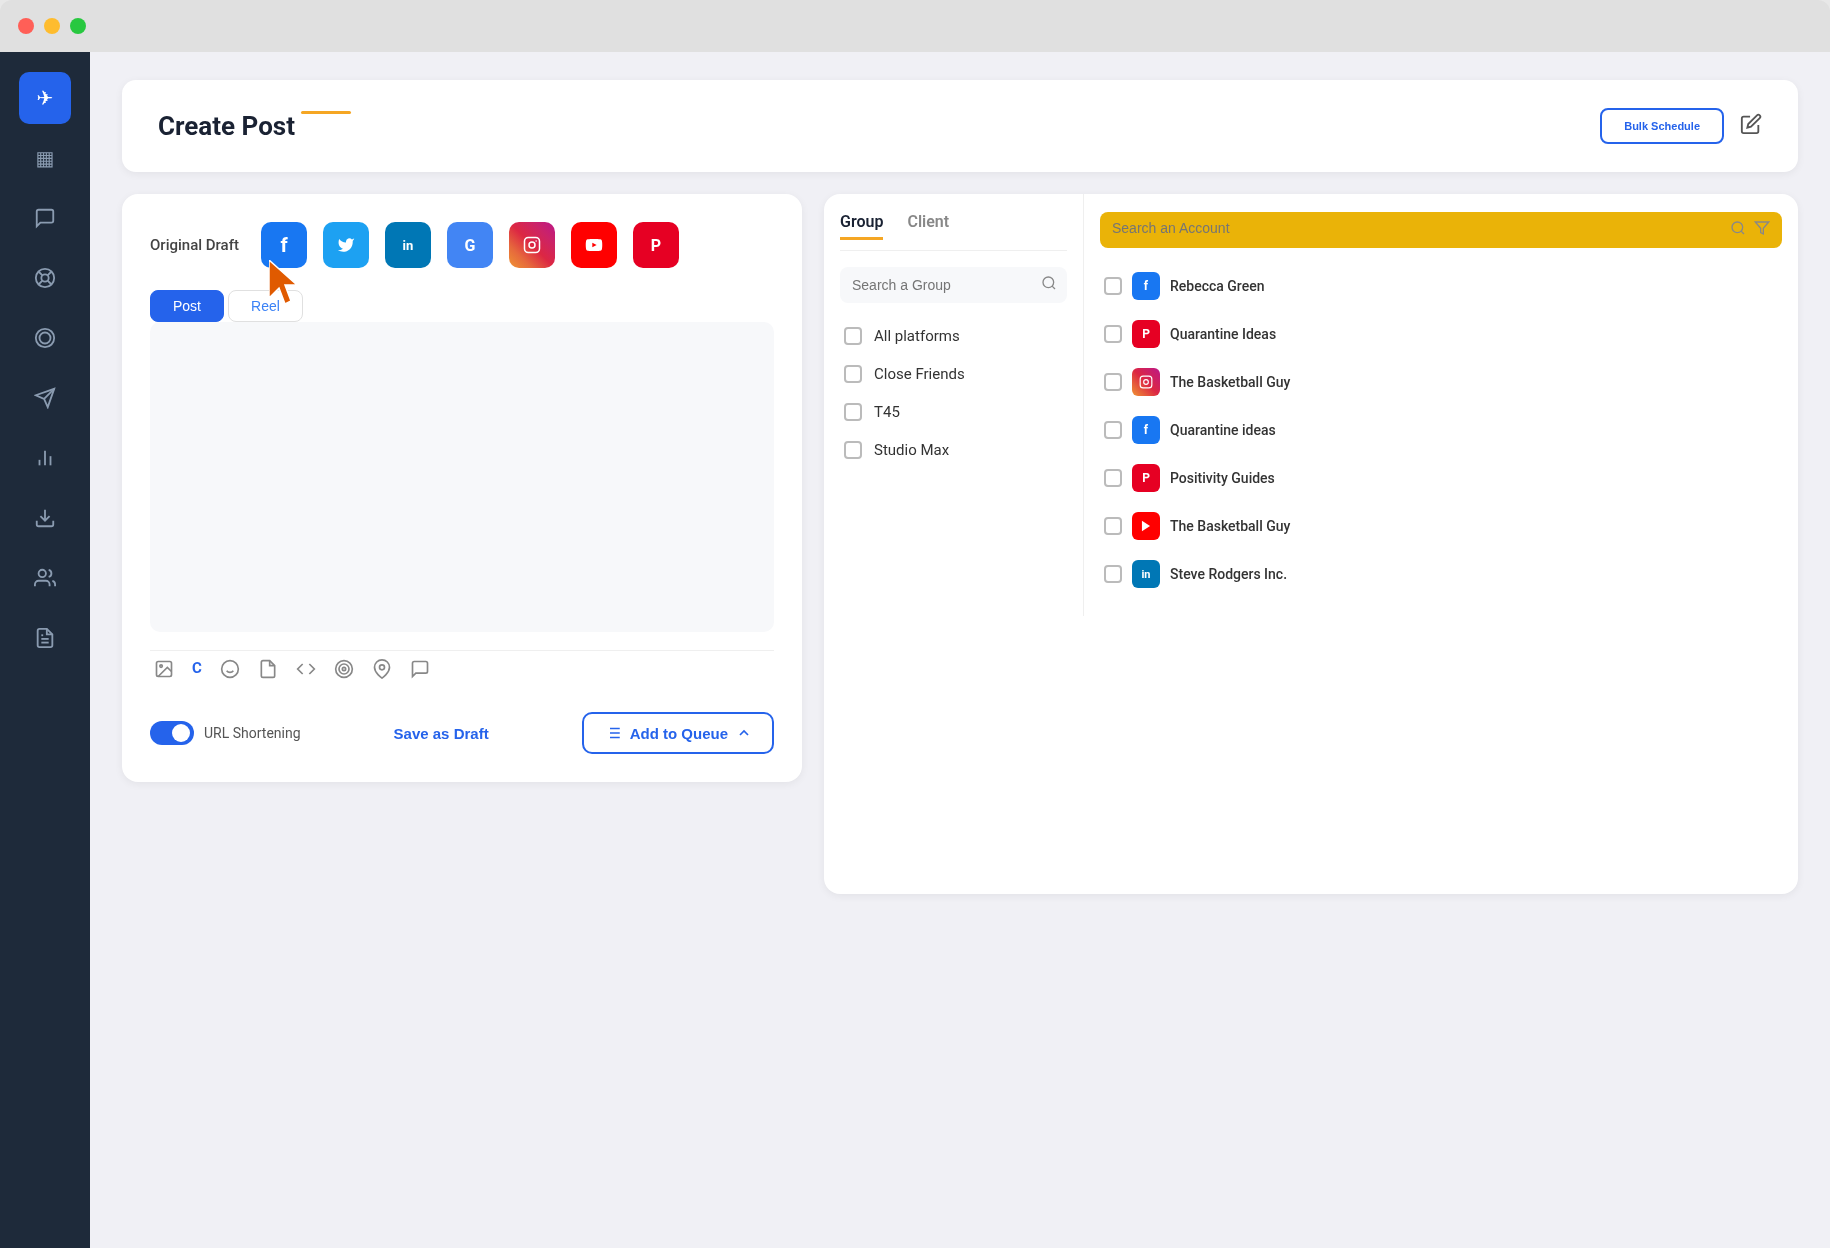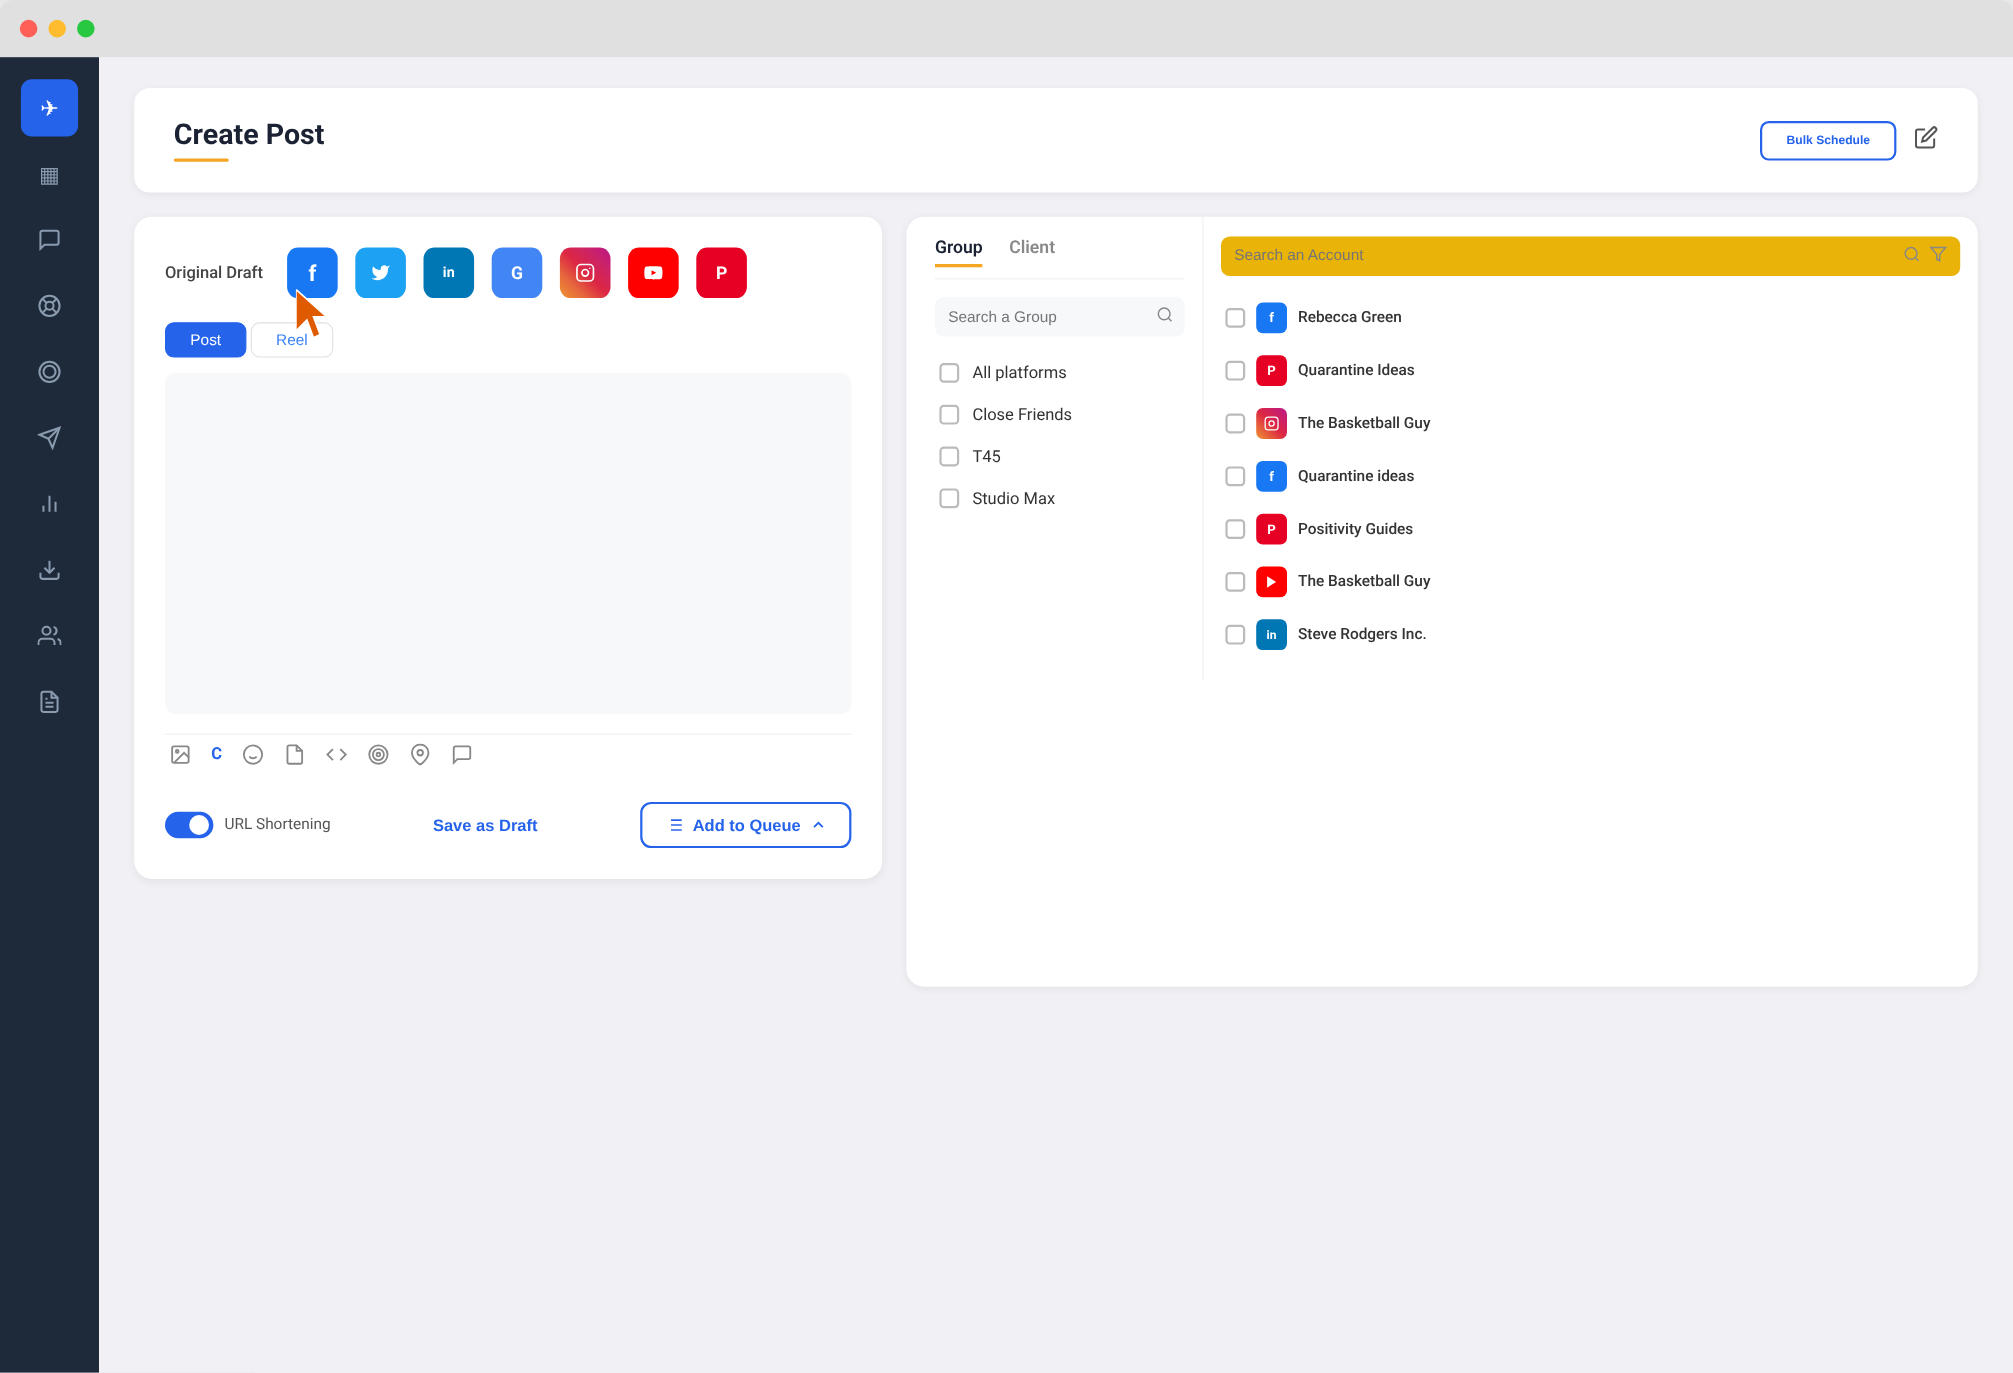--- a/index.html
+++ b/index.html
@@ -73,21 +73,21 @@
       border-radius: 14px;
       padding: 28px 36px;
       display: flex;
       align-items: center;
       justify-content: space-between;
       margin-bottom: 22px;
       box-shadow: 0 2px 8px rgba(0,0,0,0.06);
     }
     .page-title-wrap {
       display: flex;
-      flex-direction: column;
+      flex-direction: row;
       gap: 6px;
     }
     .page-title {
       font-size: 26px;
       font-weight: 700;
       color: #1a2233;
     }
     .page-title-underline {
       width: 50px; height: 3px;
       background: #f5a623;
@@ -156,21 +156,20 @@
     .platform-icon.linkedin { background: #0077b5; color: white; }
     .platform-icon.google { background: #4285f4; color: white; }
     .platform-icon.instagram { background: linear-gradient(45deg, #f09433,#e6683c,#dc2743,#cc2366,#bc1888); color: white; }
     .platform-icon.youtube { background: #ff0000; color: white; }
     .platform-icon.pinterest { background: #e60023; color: white; }
 
     
     .post-type-tabs {
       display: flex;
       gap: 4px;
-      margin-bottom: 14px;
     }
     .post-type-tab {
       padding: 7px 22px;
       border-radius: 8px;
       font-size: 14px;
       cursor: pointer;
       border: 1px solid #e0e0e0;
       background: white;
       color: #3b82f6;
     }
@@ -284,21 +283,20 @@
       color: #1a2233;
       font-weight: 700;
       border-bottom-color: #f5a623;
     }
 
     
     .right-content {
       display: flex;
       gap: 0;
       height: calc(100% - 62px);
-      margin-left: 10px;
     }
 
     
     .group-section {
       width: 260px;
       border-right: 1px solid #efefef;
       padding: 18px 16px;
     }
     .group-client-tabs {
       display: flex;

